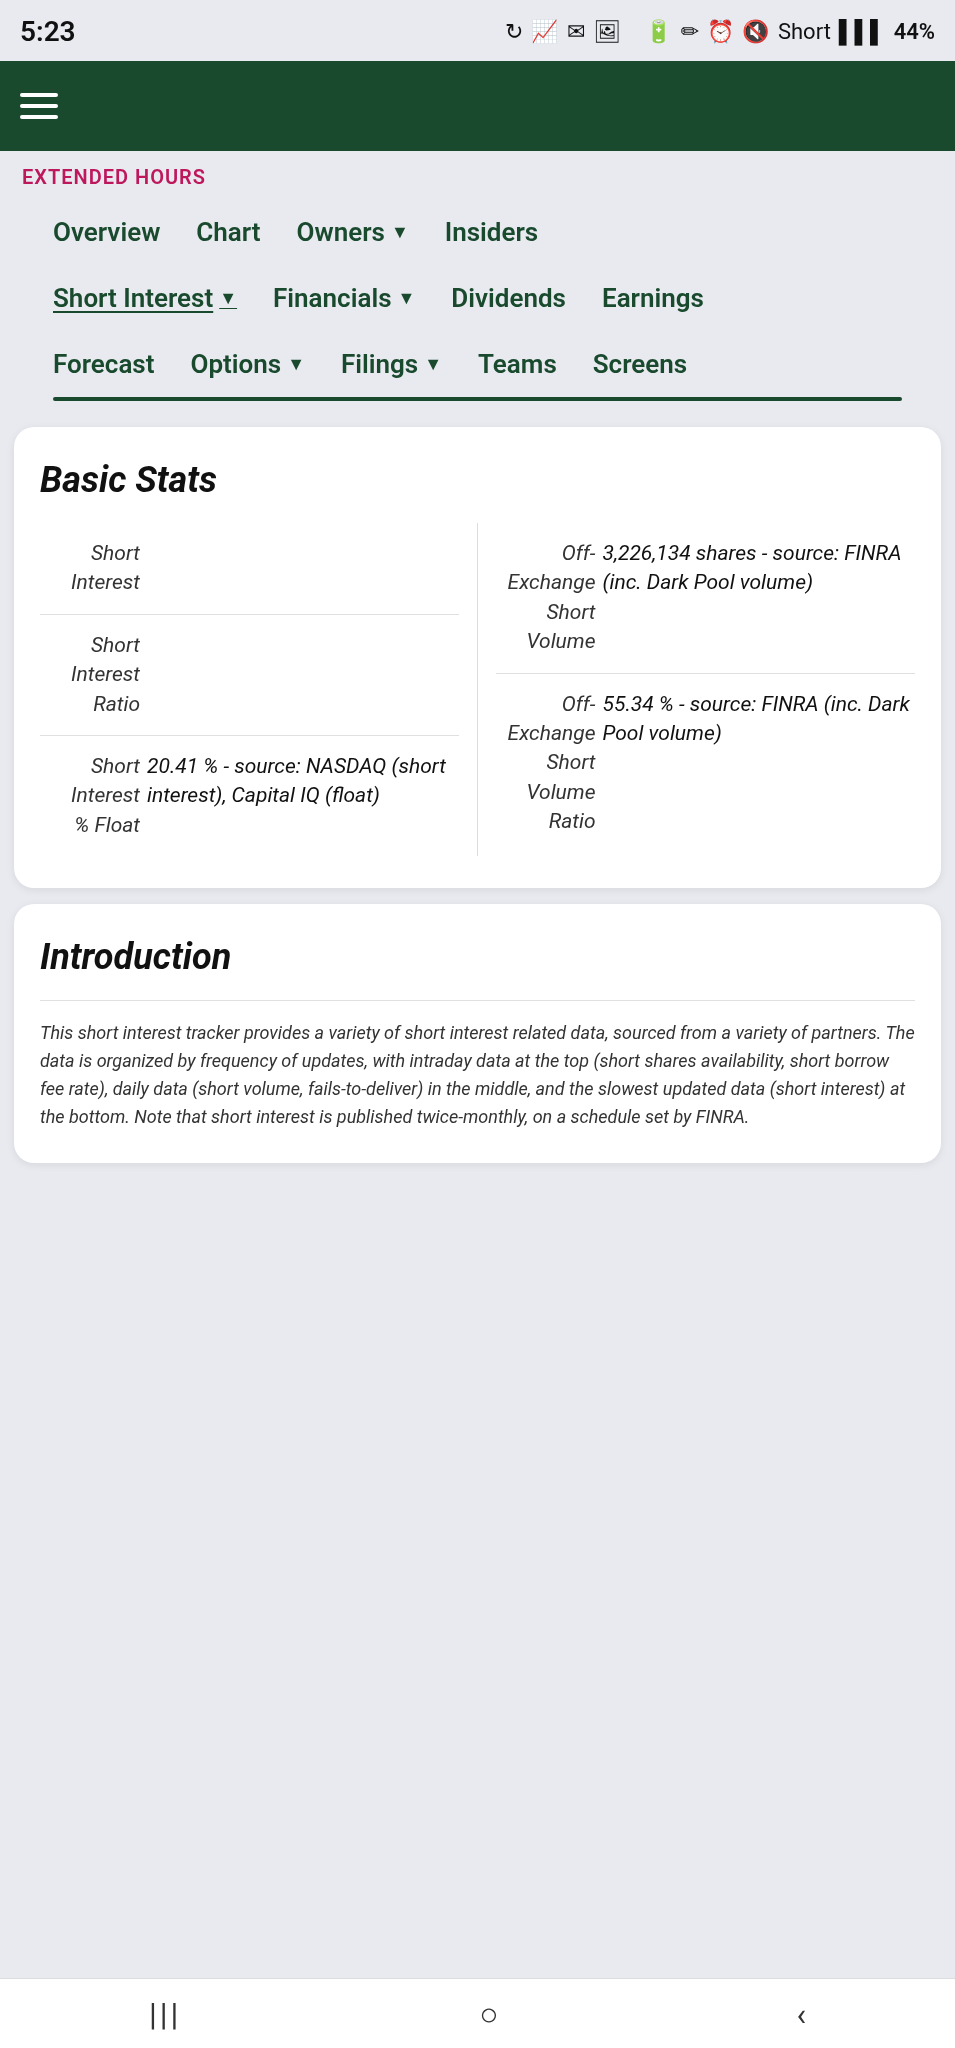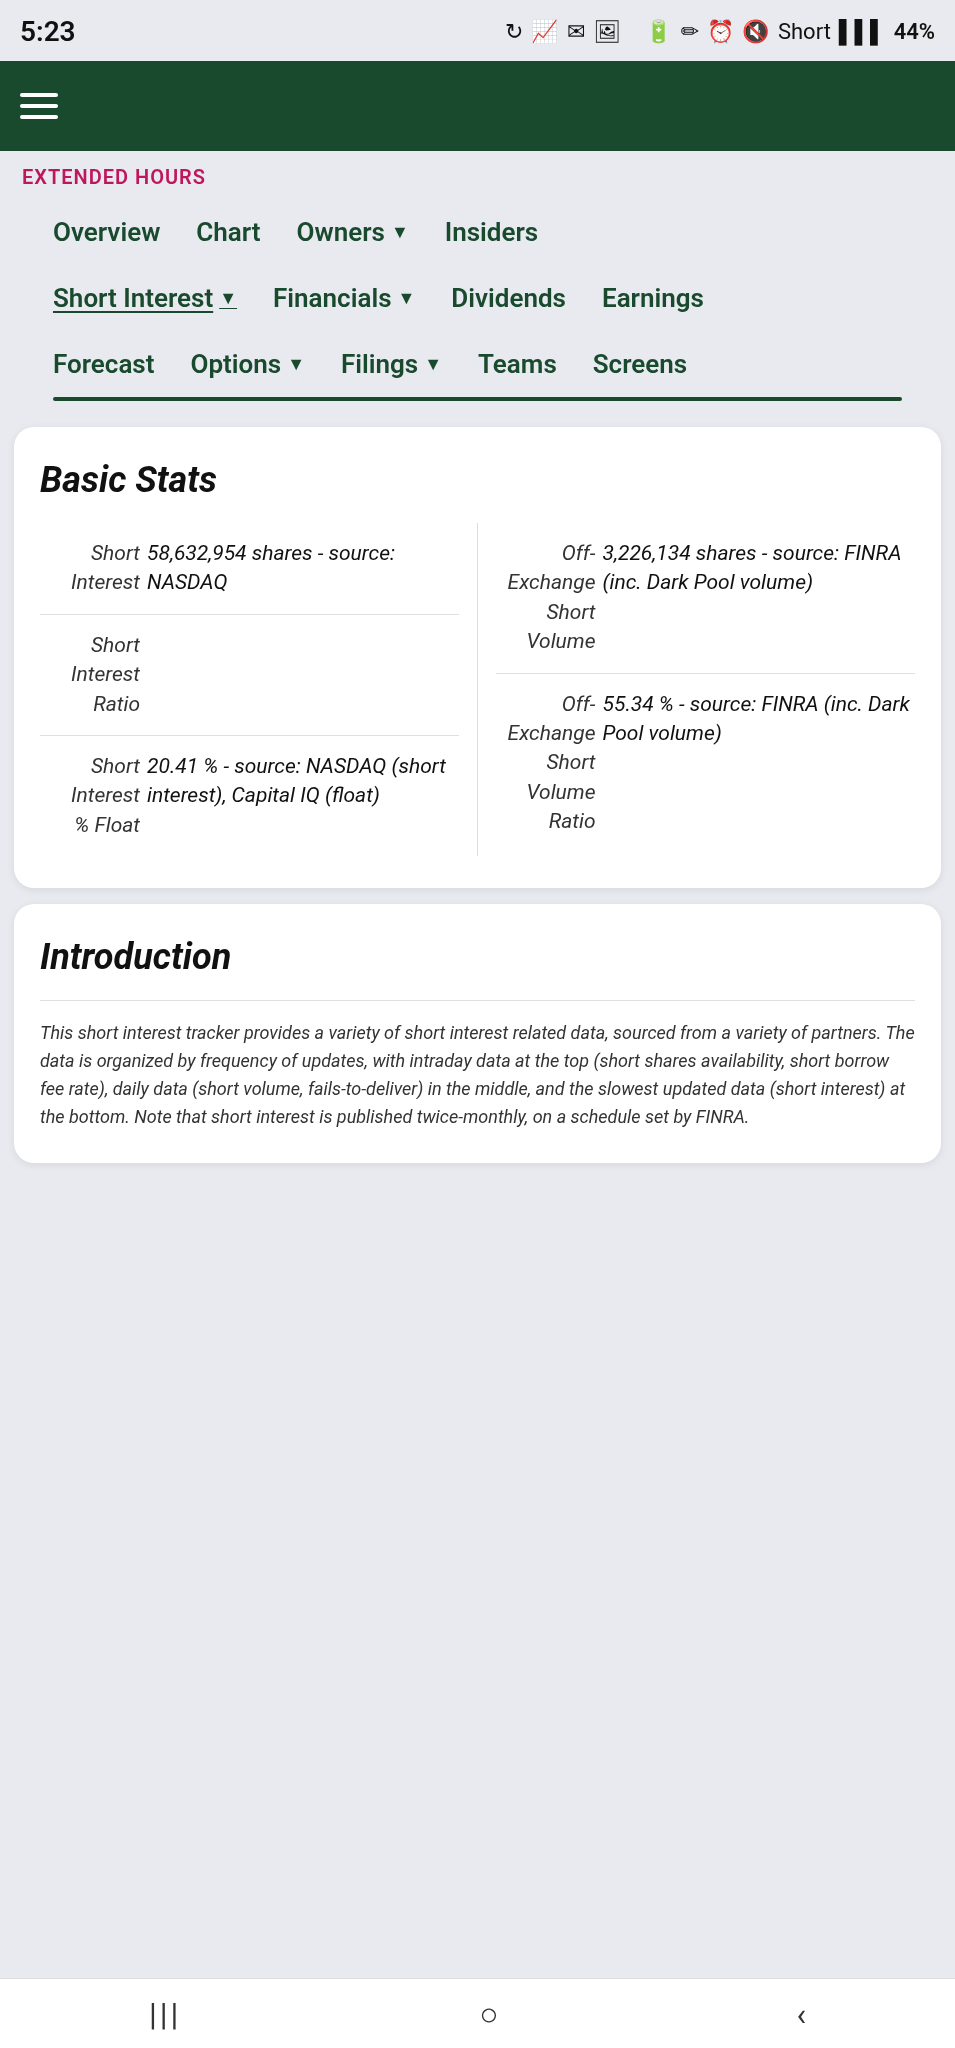--- a/index.html
+++ b/index.html
@@ -286,21 +286,20 @@
 
   <div class="card">
     <div class="card-title">Basic Stats</div>
 
     <div class="stats-grid">
 
       <div class="stats-left">
 
         <div class="stat-row">
           <div class="stat-label">Short<br>Interest</div>
-          <div class="stat-value">58,632,954 shares - source: NASDAQ</div>
         </div>
 
         <div class="stat-row">
           <div class="stat-label">Short<br>Interest<br>Ratio</div>
         </div>
 
         <div class="stat-row">
           <div class="stat-label">Short<br>Interest<br>% Float</div>
           <div class="stat-value">20.41 % - source: NASDAQ (short interest), Capital IQ (float)</div>
         </div>

